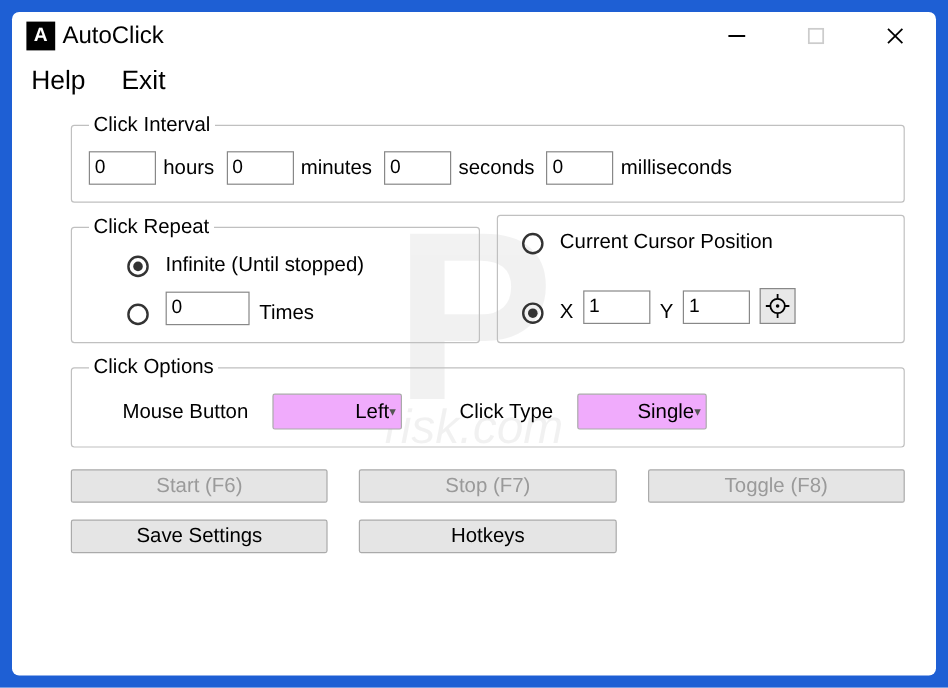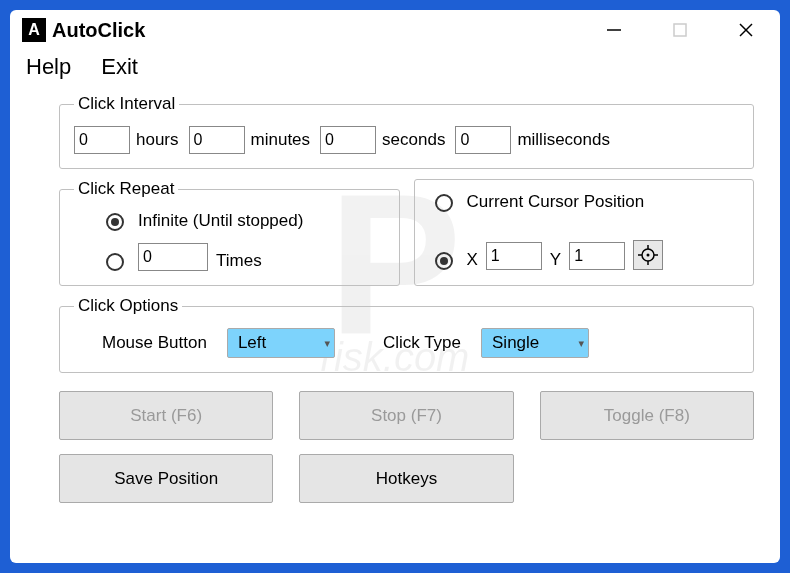--- a/index.html
+++ b/index.html
@@ -55,21 +55,21 @@
     background: #000;
     color: #fff;
     font-weight: 700;
     display: flex;
     align-items: center;
     justify-content: center;
     margin-right: 6px;
     font-size: 16px;
   }
   .title-text {
-    font-weight: 700;
+    font-weight: 400;
     font-size: 20px;
   }
   .win-controls {
     margin-left: auto;
     display: flex;
     gap: 38px;
     align-items: center;
     padding-right: 8px;
   }
   .win-btn {
@@ -136,38 +136,38 @@
     background: #333;
     border-radius: 50%;
   }
   .checkbox {
     width: 18px; height: 18px;
     border: 2px solid #333;
     display: inline-block;
     margin-right: 8px;
   }
   .select {
-    background: #7dd3fc;
+    background: #f0abfc;
     border: 1px solid #aaa;
     height: 30px;
     display: flex;
     align-items: center;
-    justify-content: space-between;
+    justify-content: flex-end;
     padding: 0 4px 0 10px;
     border-radius: 2px;
     width: 108px;
   }
   .chev {
     font-size: 11px;
     color: #555;
   }
   .btn {
     background: #e5e5e5;
     border: 1px solid #aaa;
-    height: 49px;
+    height: 28px;
     display: flex;
     align-items: center;
     justify-content: center;
     font-size: 17px;
     border-radius: 2px;
   }
   .btn.disabled { color: #9a9a9a; }
   .btn-row {
     display: grid;
     grid-template-columns: 1fr 1fr 1fr;
@@ -310,17 +310,17 @@
       </div>
     </fieldset>
 
     <div class="btn-row">
       <div class="btn disabled">Start (F6)</div>
       <div class="btn disabled">Stop (F7)</div>
       <div class="btn disabled">Toggle (F8)</div>
     </div>
 
     <div class="btn-row2">
-      <div class="btn">Save Position</div>
+      <div class="btn">Save Settings</div>
       <div class="btn">Hotkeys</div>
     </div>
   </div>
 </div>
 
 </body></html>

